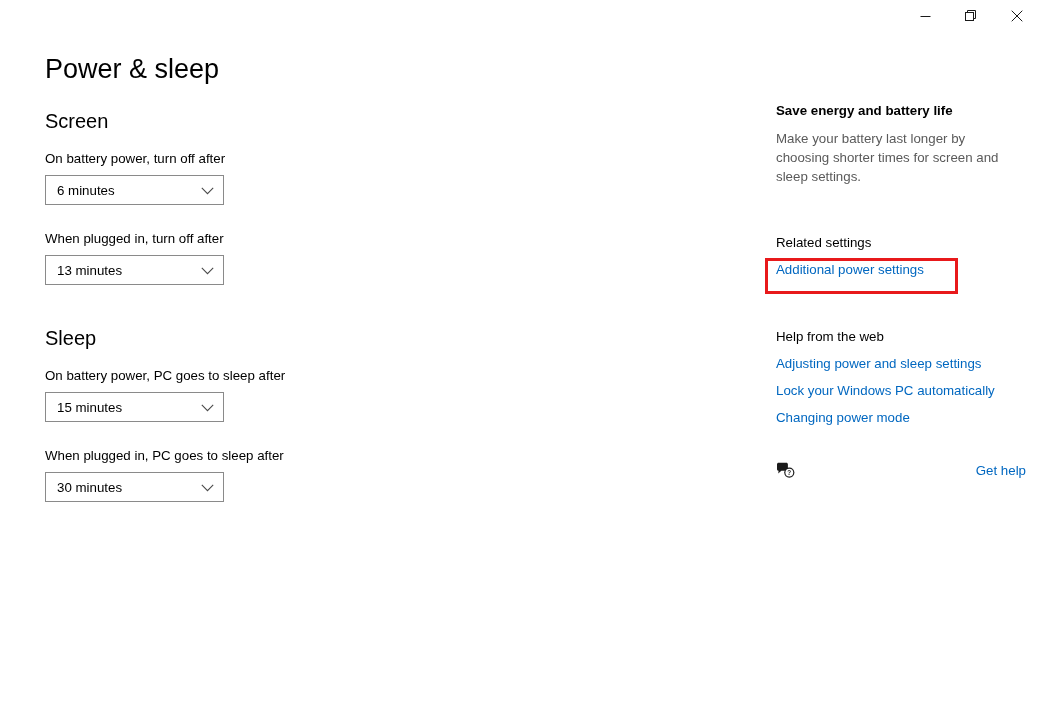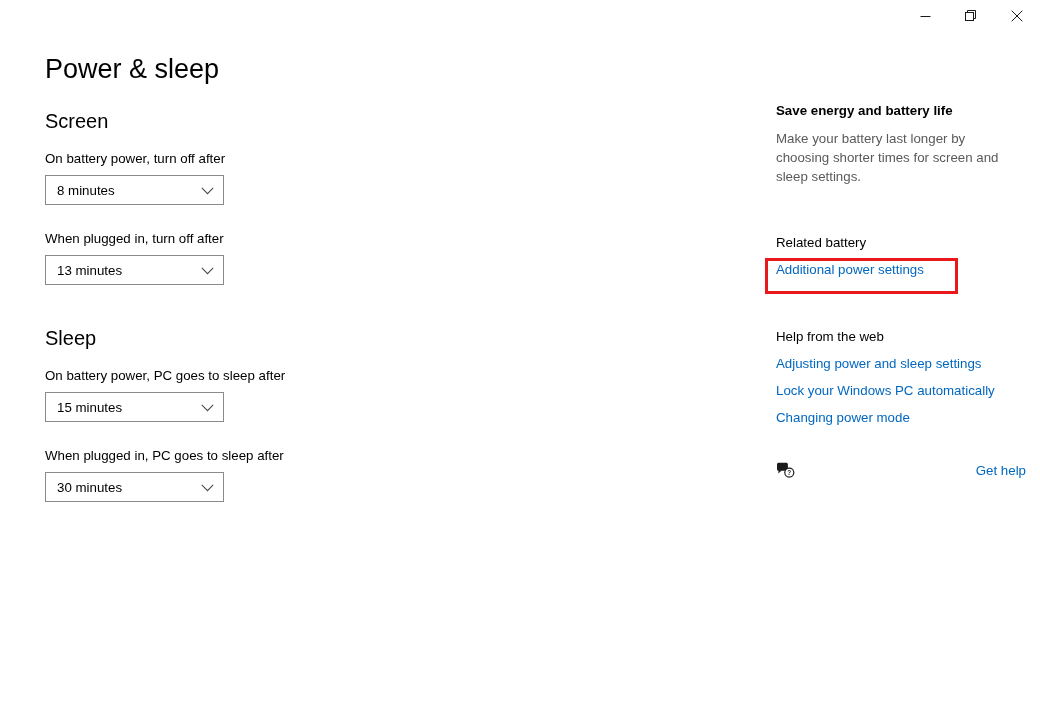--- a/index.html
+++ b/index.html
@@ -203,21 +203,21 @@
   <div class="left-pane">
 
     <h1 class="page-title">Power &amp; sleep</h1>
 
     <div>
       <h2 class="section-head">Screen</h2>
 
       <div class="field-group">
         <div class="field-label">On battery power, turn off after</div>
         <div class="combo">
-          <span>8 minutes</span>
+          <span>6 minutes</span>
           <span class="chev">
             <svg width="13" height="8" viewBox="0 0 13 8">
               <polyline points="0.8,0.9 6.5,6.6 12.2,0.9" fill="none" stroke="#4a4a4a" stroke-width="1.1"></polyline>
             </svg>
           </span>
         </div>
       </div>
 
       <div class="field-group last">
         <div class="field-label">When plugged in, turn off after</div>
@@ -263,21 +263,21 @@
   </div>
 
   <div class="right-pane">
 
     <div>
       <div class="aside-head">Save energy and battery life</div>
       <p class="aside-body">Make your battery last longer by choosing shorter times for screen and sleep settings.</p>
     </div>
 
     <div class="related-block">
-      <div class="aside-subhead">Related battery</div>
+      <div class="aside-subhead">Related settings</div>
       <a class="link" href="#">Additional power settings</a>
     </div>
 
     <div class="helpweb-block">
       <div class="aside-subhead">Help from the web</div>
       <div class="link-row">
         <a class="link" href="#">Adjusting power and sleep settings</a>
       </div>
       <div class="link-row">
         <a class="link" href="#">Lock your Windows PC automatically</a>

